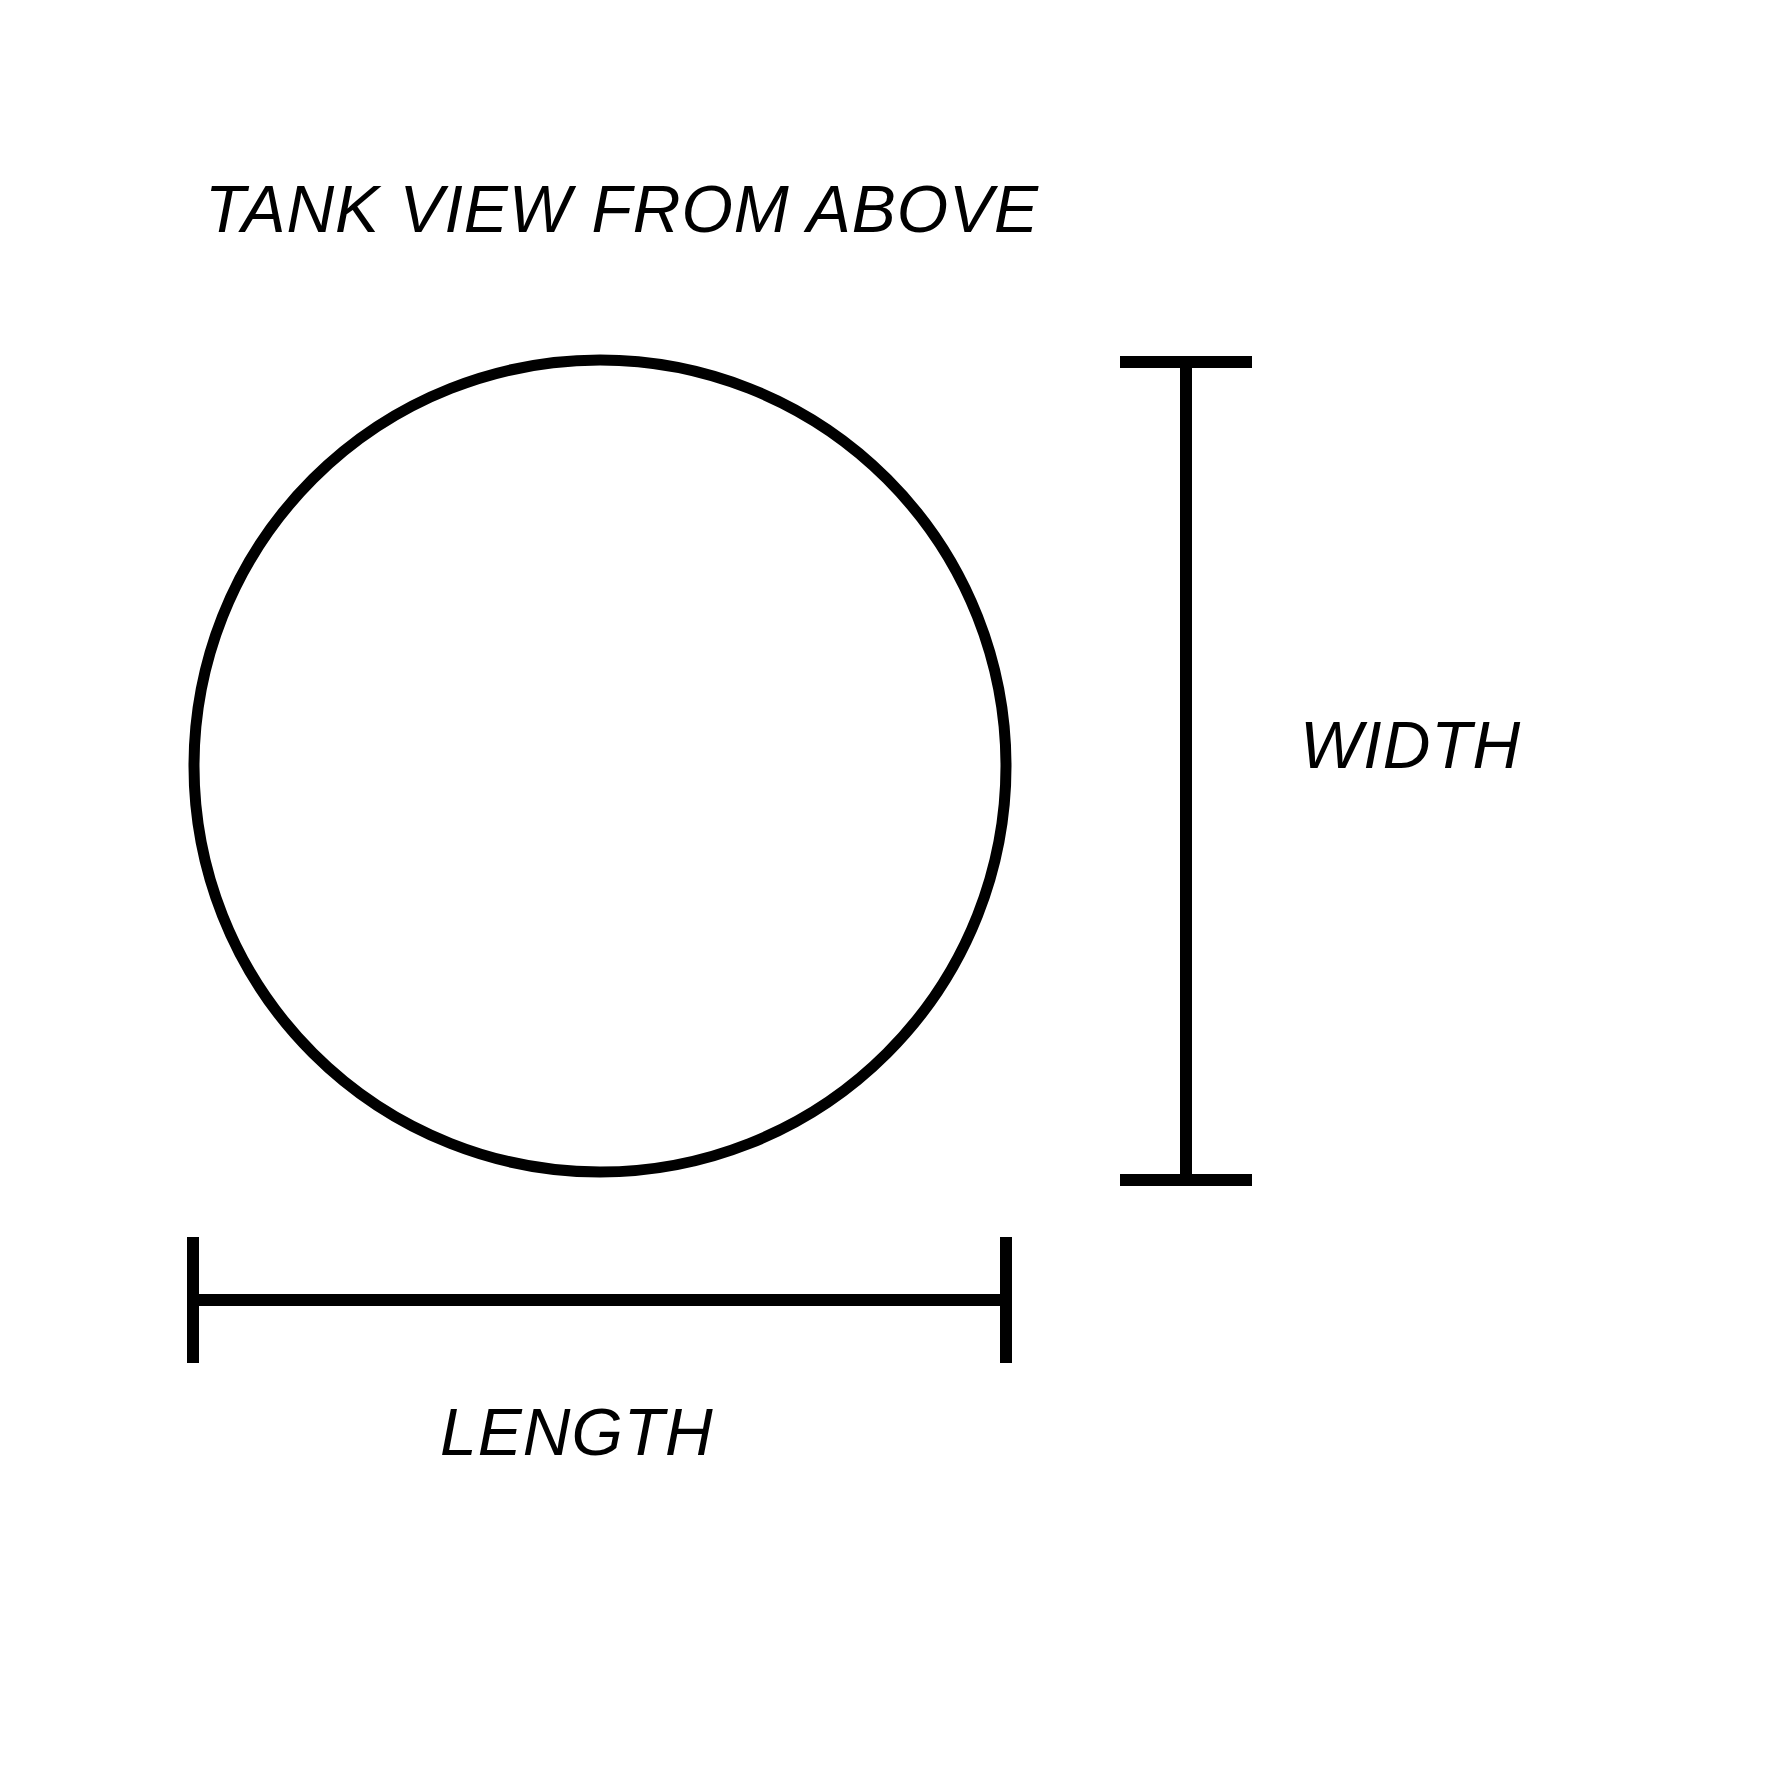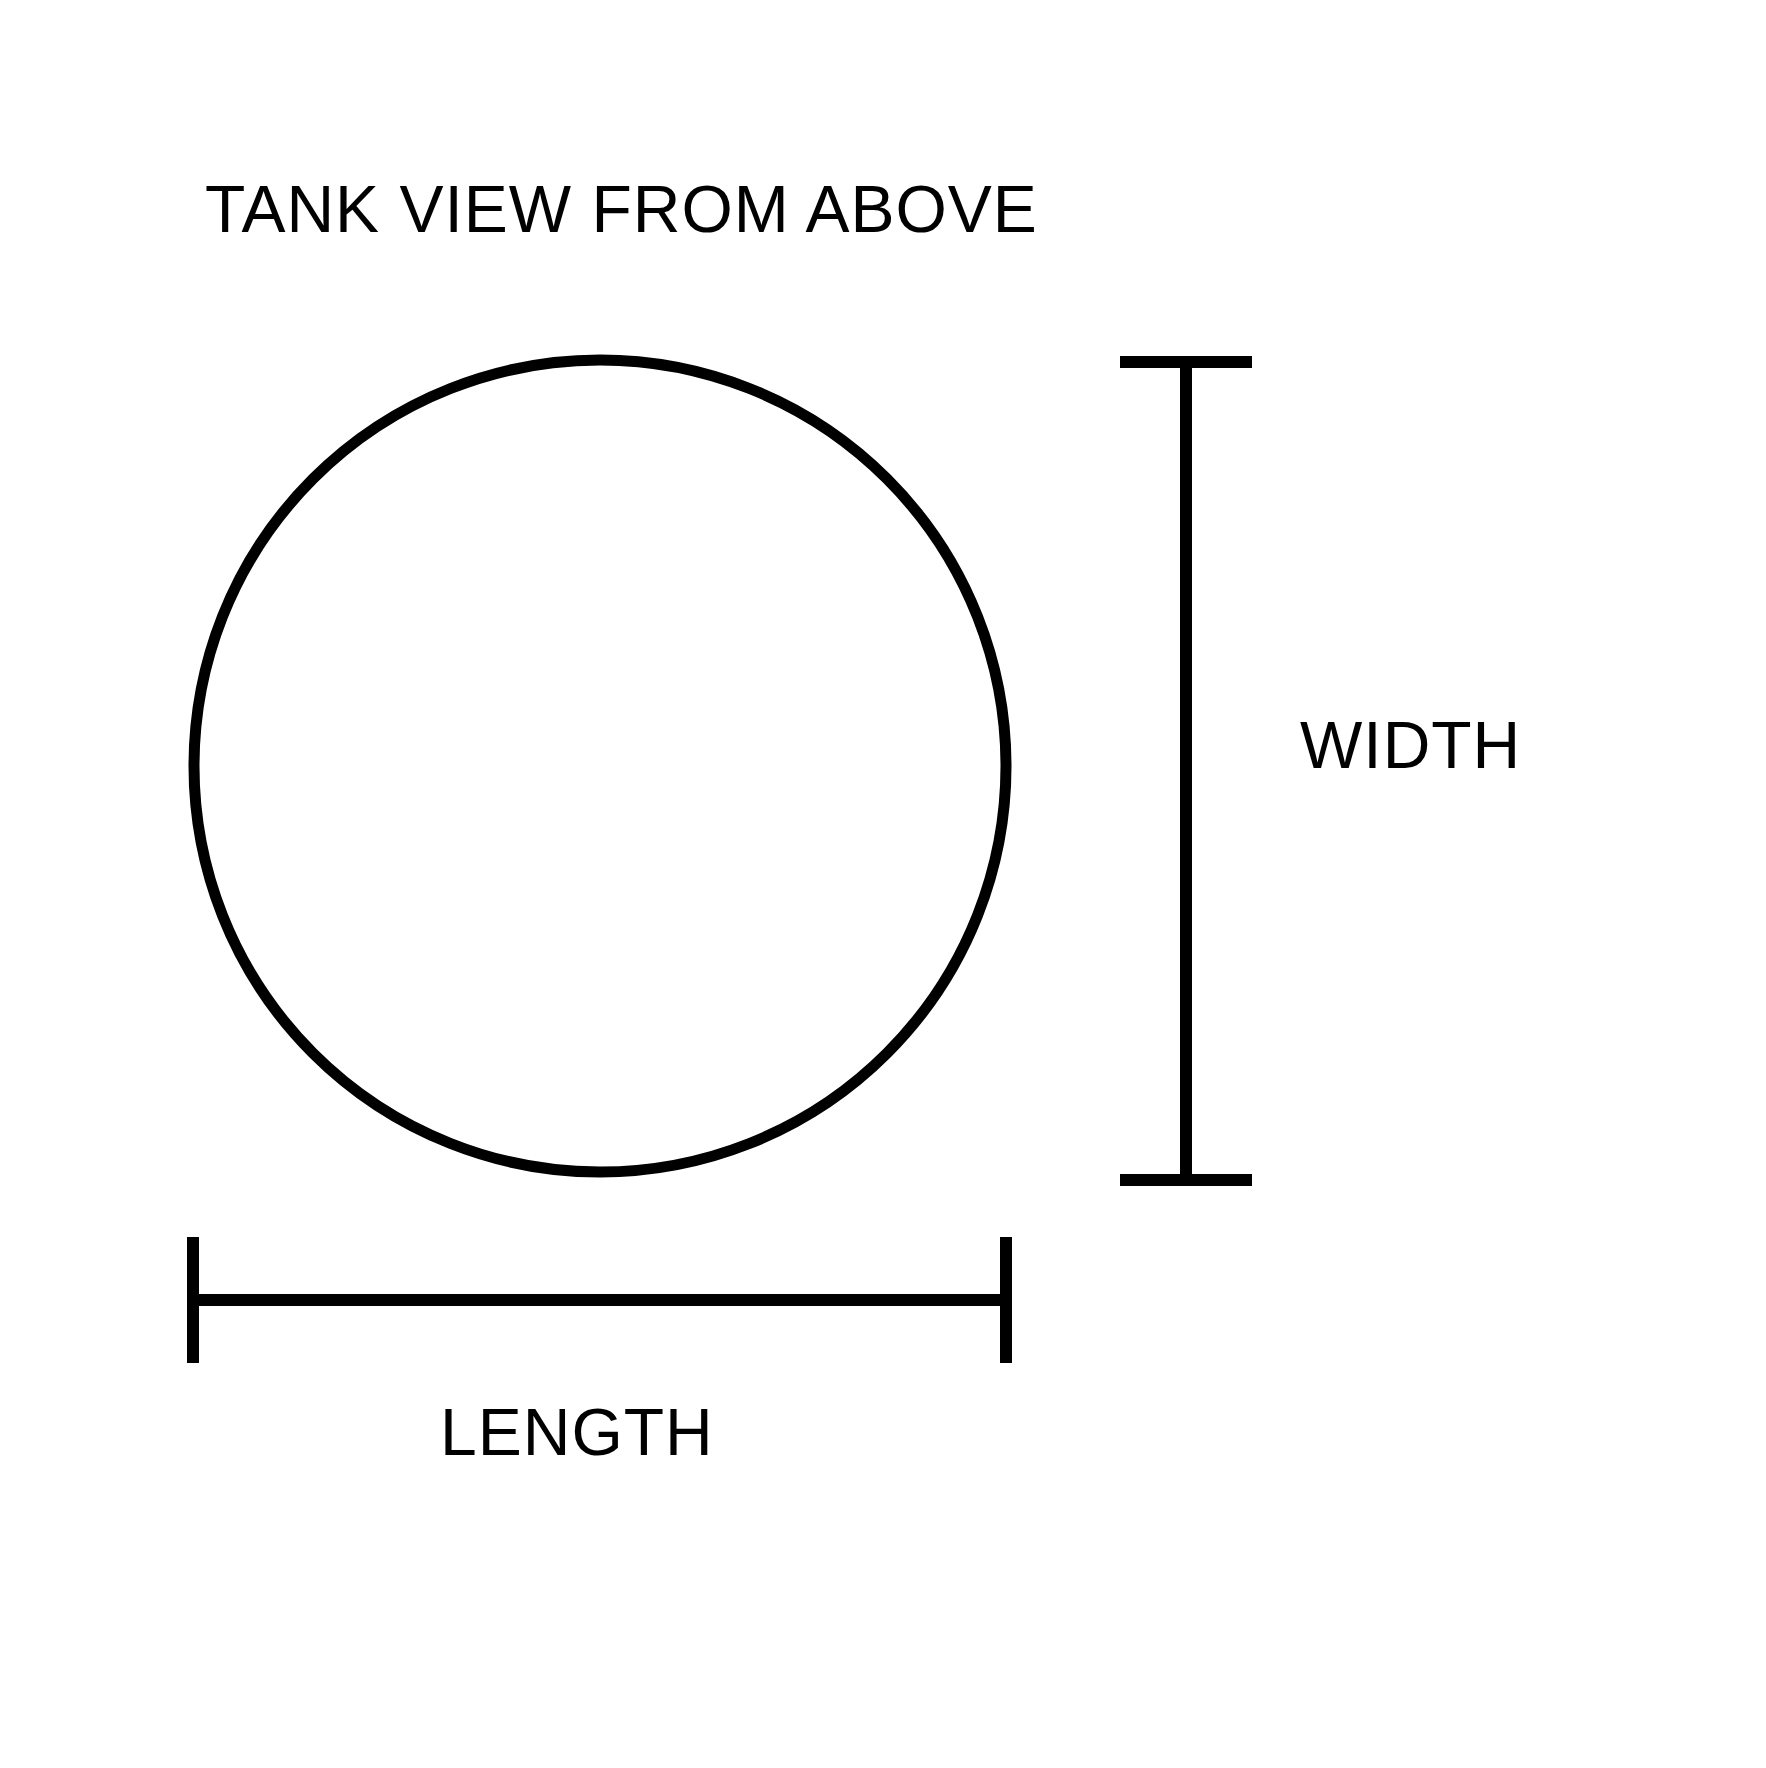--- a/index.html
+++ b/index.html
@@ -7,20 +7,21 @@
     padding: 0;
     background: #ffffff;
   }
   .page {
     position: relative;
     width: 1766px;
     height: 1768px;
     background: #ffffff;
     overflow: hidden;
     font-family: "Liberation Sans", sans-serif;
+    font-style: italic;
   }
   svg.diagram {
     display: block;
     width: 1766px;
     height: 1768px;
   }
   svg.diagram text {
     font-family: "Liberation Sans", sans-serif;
     font-size: 66px;
     fill: #000000;

